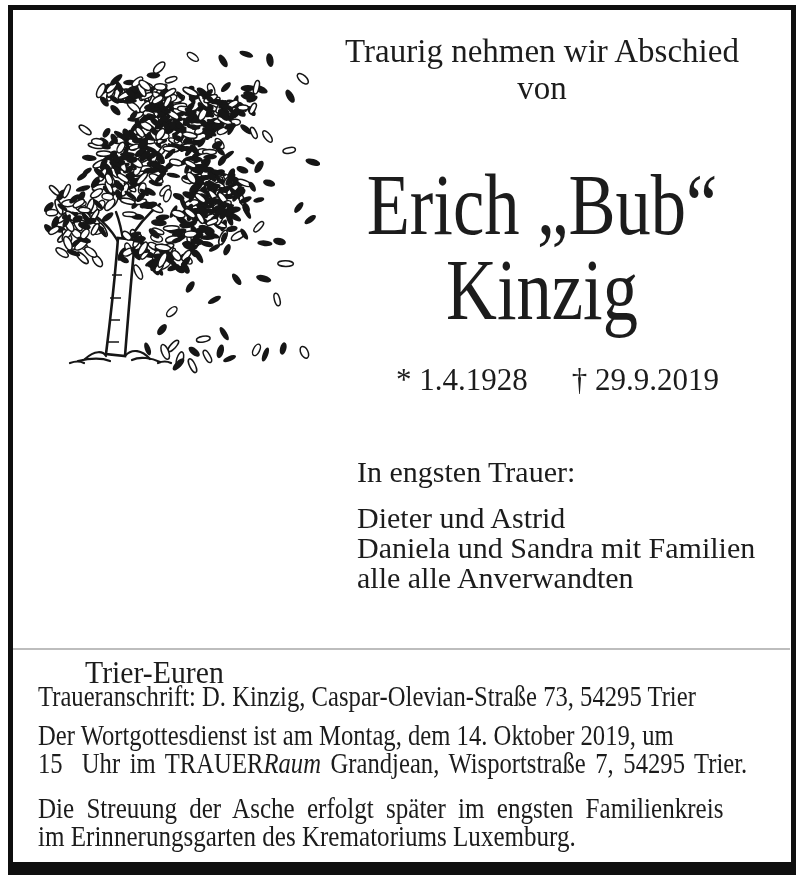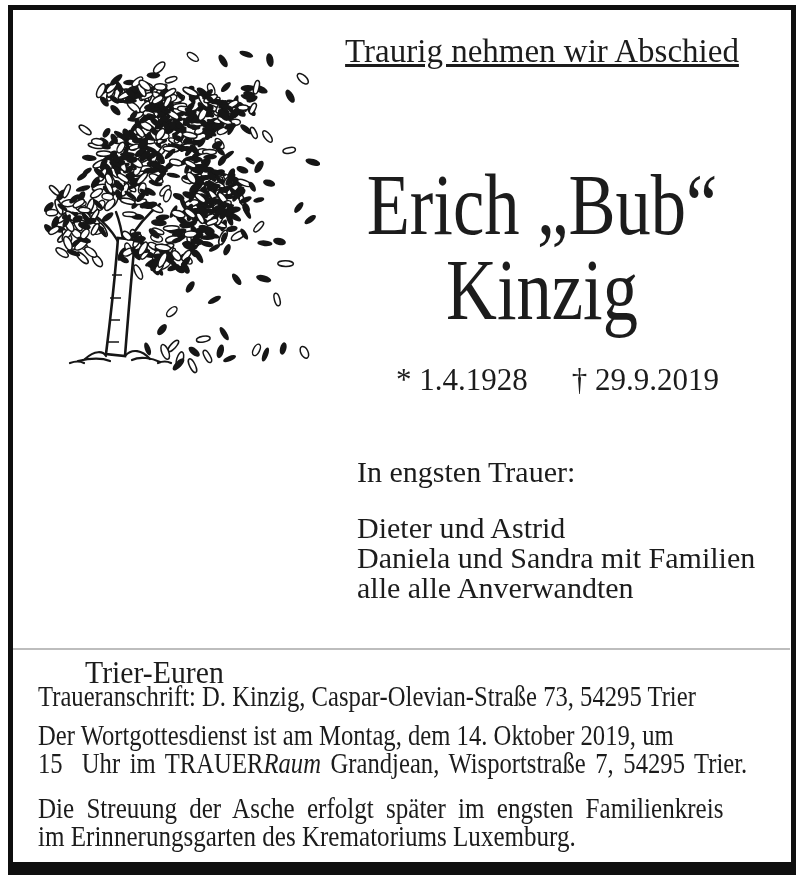--- a/index.html
+++ b/index.html
@@ -7,35 +7,35 @@
     position:relative;width:800px;height:879px;background:#fff;overflow:hidden;
     font-family:"Liberation Serif","DejaVu Serif",serif;color:#1c1c1c;
   }
   .frame{
     position:absolute;left:8px;top:5px;right:4px;bottom:4px;
     border:5px solid #0f0f0f;border-bottom-width:13px;pointer-events:none;
   }
   .tree{position:absolute;left:40px;top:50px;width:280px;height:330px;}
   .intro{
     position:absolute;left:310px;top:33px;width:464px;
-    font-size:33px;line-height:37px;text-align:center;text-decoration:underline;
+    font-size:33px;line-height:37px;text-align:center;
   }
   .name{
     position:absolute;left:310px;top:163px;width:464px;
     font-size:86px;line-height:85px;text-align:center;
     transform:scaleX(0.82);transform-origin:50% 0;white-space:nowrap;
   }
   .dates{
     position:absolute;left:310px;top:326px;width:464px;
     font-size:31px;text-align:center;white-space:pre;
   }
   .dates .death{margin-left:44px;}
   .mourning{position:absolute;left:357px;top:456px;font-size:30px;}
   .mourning-header{line-height:32px;}
-  .mourners{margin-top:25px;line-height:30px;}
+  .mourners{margin-top:15px;line-height:30px;}
   .divider{position:absolute;left:13px;top:648px;width:777px;height:2px;background:#bdbdbd;}
   .cond{
     display:inline-block;transform:scaleX(0.85);transform-origin:0 50%;
     white-space:pre;
   }
   .loc{position:absolute;left:38px;top:656px;font-size:32px;line-height:32px;margin-left:47px;}
   .loc .cond{transform:scaleX(0.93);}
   .address{position:absolute;left:38px;top:682px;font-size:29px;line-height:29px;}
   .service{position:absolute;left:38px;top:722px;font-size:29px;line-height:27.5px;}
   .service .l2{word-spacing:4px;}
@@ -755,20 +755,21 @@
         <ellipse cx="189.6" cy="308.6" rx="6.9" ry="2.6" transform="rotate(-22 189.6 308.6)" fill="#161616"></ellipse>
         <ellipse cx="216.5" cy="299.9" rx="6.2" ry="3.1" transform="rotate(-63 216.5 299.9)" fill="#ffffff" stroke="#161616" stroke-width="1.5"></ellipse>
         <ellipse cx="225.4" cy="304.5" rx="7.5" ry="2.7" transform="rotate(-69 225.4 304.5)" fill="#161616"></ellipse>
         <ellipse cx="243.2" cy="298.5" rx="6.3" ry="3.2" transform="rotate(-75 243.2 298.5)" fill="#161616"></ellipse>
         <ellipse cx="264.4" cy="302.3" rx="6.3" ry="3.6" transform="rotate(64 264.4 302.3)" fill="#ffffff" stroke="#161616" stroke-width="1.5"></ellipse>
       </g>
   </svg>
 
   <div class="intro">
     <span class="line">Traurig nehmen wir Abschied</span>
+    <span class="line">von</span>
   </div>
 
   <div class="name">
     <span class="line">Erich „Bub“</span>
     <span class="line">Kinzig</span>
   </div>
 
   <div class="dates">
     <span class="birth">* 1.4.1928</span><span class="death">† 29.9.2019</span>
   </div>

